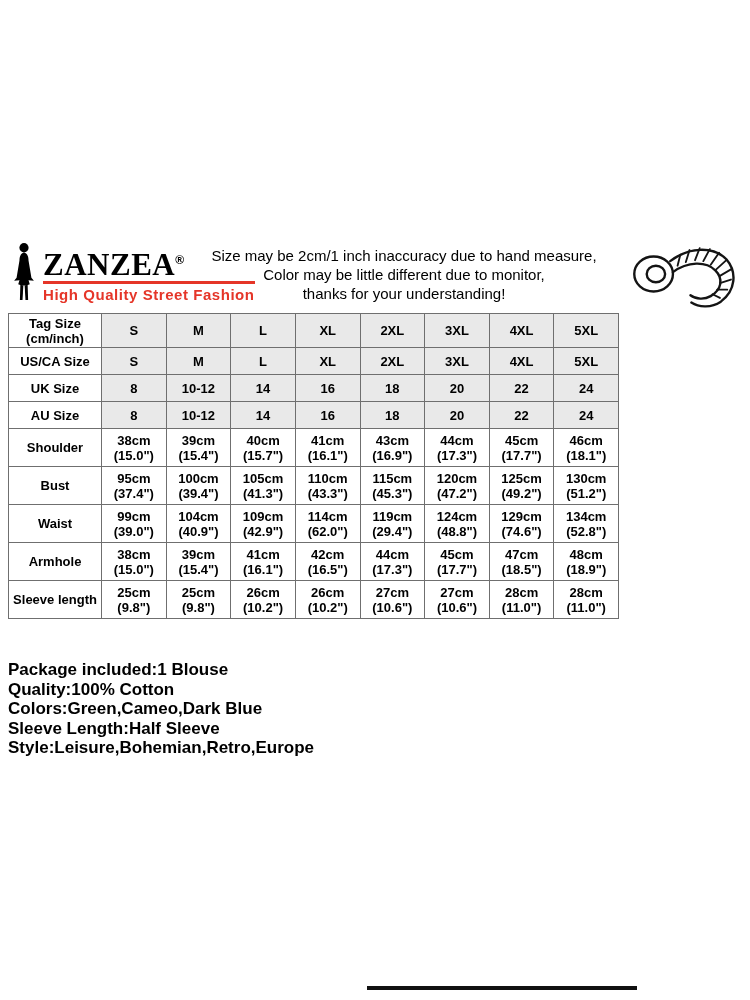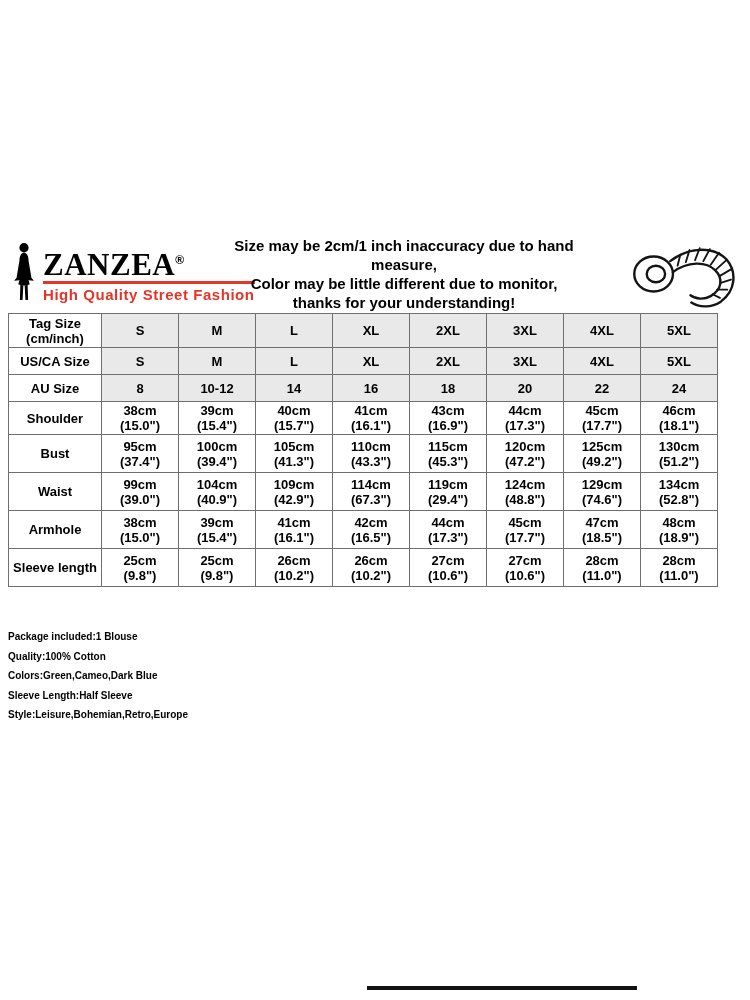--- a/index.html
+++ b/index.html
@@ -9,33 +9,33 @@
     position:relative; width:750px; height:1000px; background:#fff;
     font-family:"Liberation Sans", sans-serif; color:#000; overflow:hidden;
   }
   .header { position:absolute; top:236px; left:10px; right:10px; height:76px; display:flex; align-items:center;gap:21px; }
   .logo { display:flex; align-items:center; gap:5px; flex:0 0 auto; width:172px; }
   .logo-text { display:flex; flex-direction:column; }
   .logo-name { font-family:"Liberation Serif", serif; font-weight:bold; font-size:31px; line-height:30px; letter-spacing:0.5px; white-space:nowrap; }
   .logo-name .reg { font-size:12px; vertical-align:super; font-family:"Liberation Sans", sans-serif; }
   .logo-underline { height:3px; background:var(--red); margin:1px 0 2px; }
   .logo-tagline { color:var(--red); font-size:15px; font-weight:bold; letter-spacing:0.55px; white-space:nowrap; }
-  .notice { flex:1; text-align:center; font-weight:bold; font-size:15px; line-height:19px; padding:0 4px; }
+  .notice { flex:1; text-align:center; font-weight:normal; font-size:15px; line-height:19px; padding:0 4px; }
   .tape { flex:0 0 auto; width:114px; display:flex; justify-content:flex-end; }
-  table.size-table { position:absolute; top:313px; left:8px; width:710px; border-collapse:collapse; table-layout:fixed; }
+  table.size-table { position:absolute; top:313px; left:8px; width:611px; border-collapse:collapse; table-layout:fixed; }
   .size-table th, .size-table td {
     border:1px solid var(--border); font-weight:bold; font-size:13px; line-height:15px;
     text-align:center; vertical-align:middle; white-space:pre-line; padding:1px 0; color:#000;
   }
   .size-table th { width:93px; }
   .size-table td.shaded { background:var(--shade); }
   .size-table tr { height:38px; }
   .size-table tr:nth-child(1) { height:34px; }
   .size-table tr:nth-child(2), .size-table tr:nth-child(3), .size-table tr:nth-child(4) { height:27px; }
-  .info { position:absolute; top:627px; left:8px; font-weight:bold; font-size:10px; line-height:19.5px; }
+  .info { position:absolute; top:660px; left:8px; font-weight:bold; font-size:17px; line-height:19.5px; }
   .bottom-bar { position:absolute; top:986px; left:367px; width:270px; height:4px; background:#111; }
 </style>
 </head>
 <body>
 
 <div class="page">
 
   <div class="header">
     <div class="logo">
       <span>
@@ -104,20 +104,31 @@
           <td class="shaded">S</td>
           <td class="shaded">M</td>
           <td class="shaded">L</td>
           <td class="shaded">XL</td>
           <td class="shaded">2XL</td>
           <td class="shaded">3XL</td>
           <td class="shaded">4XL</td>
           <td class="shaded">5XL</td>
         </tr>
         <tr>
+          <th>UK Size</th>
+          <td class="shaded">8</td>
+          <td class="shaded">10-12</td>
+          <td class="shaded">14</td>
+          <td class="shaded">16</td>
+          <td class="shaded">18</td>
+          <td class="shaded">20</td>
+          <td class="shaded">22</td>
+          <td class="shaded">24</td>
+        </tr>
+        <tr>
           <th>AU Size</th>
           <td class="shaded">8</td>
           <td class="shaded">10-12</td>
           <td class="shaded">14</td>
           <td class="shaded">16</td>
           <td class="shaded">18</td>
           <td class="shaded">20</td>
           <td class="shaded">22</td>
           <td class="shaded">24</td>
         </tr>
@@ -161,21 +172,21 @@
         </tr>
         <tr>
           <th>Waist</th>
           <td>99cm
 (39.0")</td>
           <td>104cm
 (40.9")</td>
           <td>109cm
 (42.9")</td>
           <td>114cm
-(67.3")</td>
+(62.0")</td>
           <td>119cm
 (29.4")</td>
           <td>124cm
 (48.8")</td>
           <td>129cm
 (74.6")</td>
           <td>134cm
 (52.8")</td>
         </tr>
         <tr>

